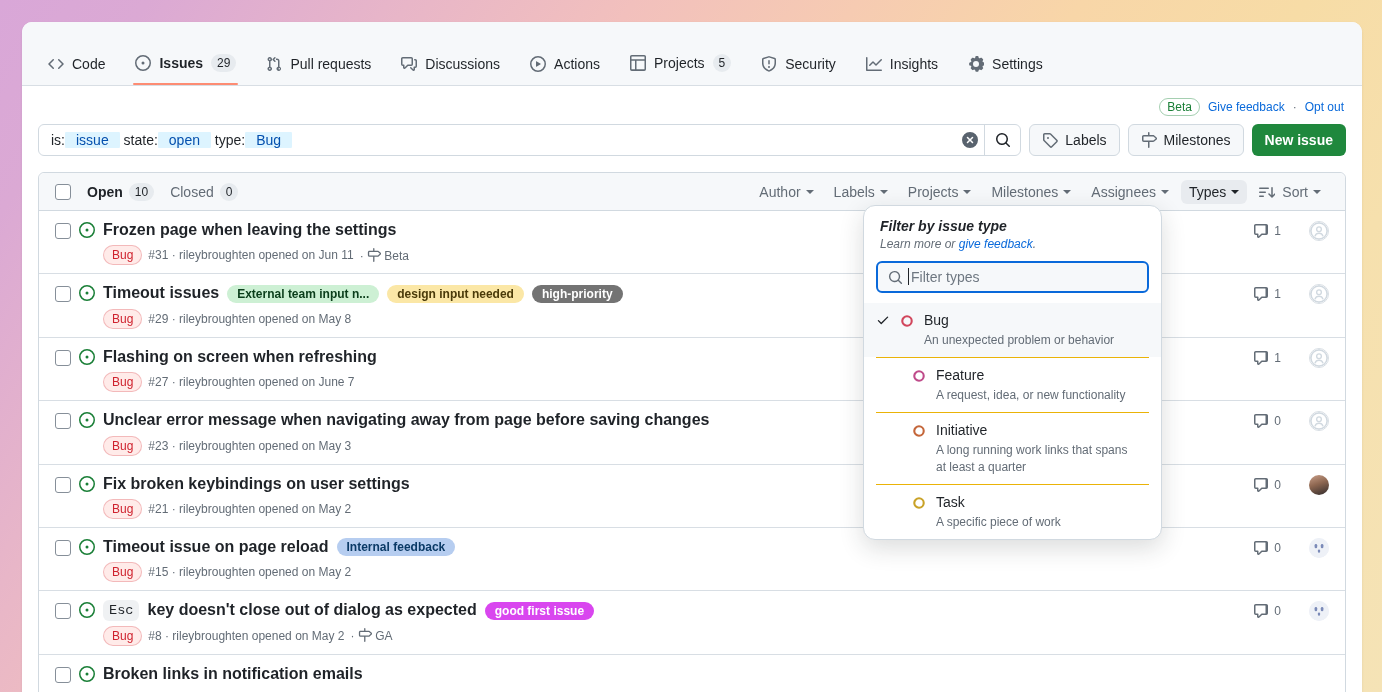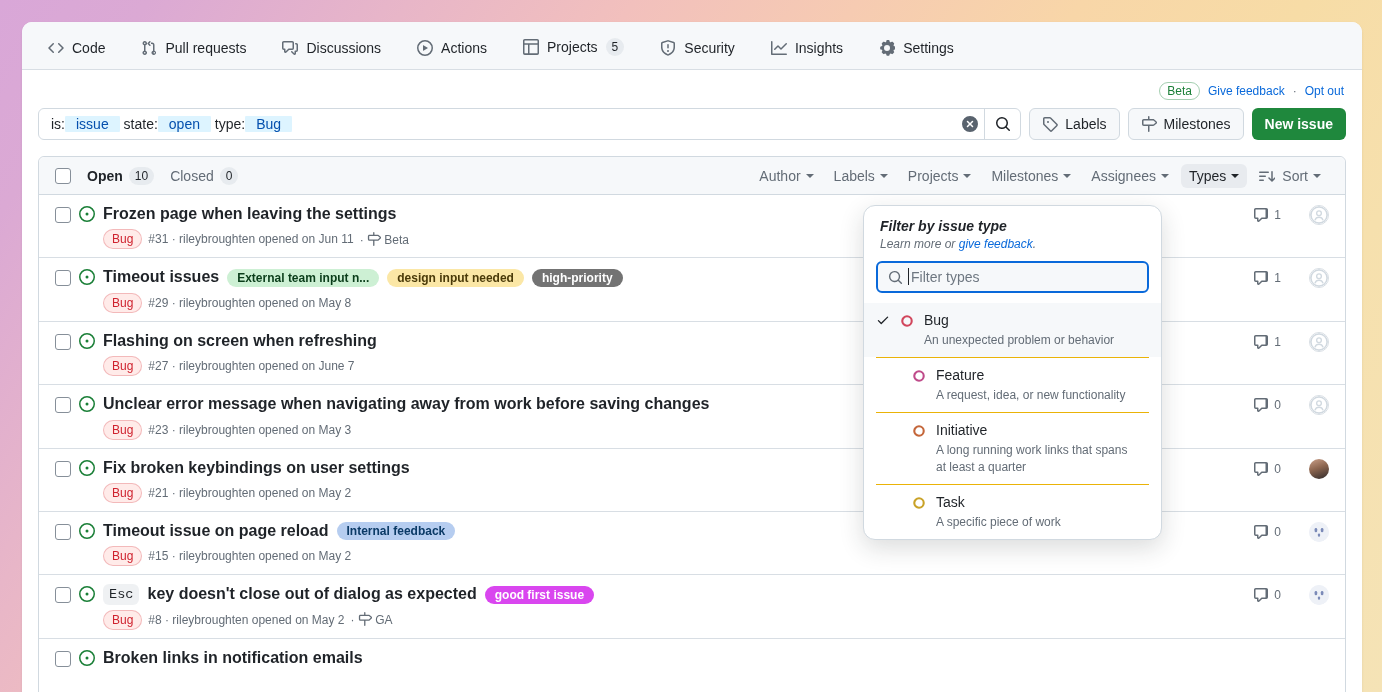--- a/index.html
+++ b/index.html
@@ -21,27 +21,27 @@
     left: 22px; top: 22px;
     width: 1340px; height: 700px;
     background: #ffffff;
     border-radius: 10px 10px 0 0;
     overflow: hidden;
     box-shadow: 0 1px 3px rgba(0,0,0,.07);
   }
 
   
   .repo-nav {
-    height: 48px;
+    height: 64px;
     background: #f6f8fa;
     border-bottom: 1px solid #d8dee4;
     display: flex;
     align-items: flex-end;
     padding: 0 16px;
-    gap: 16px;
+    gap: 10px;
   }
   .nav-item {
     display: flex; align-items: center; gap: 8px;
     padding: 7px 10px 13px 10px;
     font-size: 14px; color: #1f2328;
     cursor: pointer; position: relative;
     white-space: nowrap;
   }
   .nav-item.active { font-weight: 600; }
   .nav-item.active::after {
@@ -243,20 +243,28 @@
 
 <div class="window">
 
   <nav class="repo-nav" id="repoNav">
       <div class="nav-item">
         <svg class="ico" viewBox="0 0 16 16" fill="currentColor">
           <path d="M4.72 3.22a.75.75 0 011.06 1.06L2.06 8l3.72 3.72a.75.75 0 11-1.06 1.06L.47 8.53a.75.75 0 010-1.06zm6.56 0a.75.75 0 10-1.06 1.06L13.94 8l-3.72 3.72a.75.75 0 101.06 1.06l4.25-4.25a.75.75 0 000-1.06z"></path>
         </svg>
         <span>Code</span>
       </div>
+      <div class="nav-item active">
+        <svg class="ico" viewBox="0 0 16 16" fill="currentColor">
+          <path d="M8 9.5a1.5 1.5 0 100-3 1.5 1.5 0 000 3z"></path>
+          <path d="M8 0a8 8 0 110 16A8 8 0 018 0zM1.5 8a6.5 6.5 0 1013 0 6.5 6.5 0 00-13 0z"></path>
+        </svg>
+        <span>Issues</span>
+        <span class="counter">29</span>
+      </div>
       <div class="nav-item">
         <svg class="ico" viewBox="0 0 16 16" fill="currentColor">
           <path d="M1.5 3.25a2.25 2.25 0 113 2.122v5.256a2.251 2.251 0 11-1.5 0V5.372A2.25 2.25 0 011.5 3.25zM11 2.5h-1V4h1a1 1 0 011 1v5.628a2.251 2.251 0 101.5 0V5A2.5 2.5 0 0011 2.5zm1.5 10.25a.75.75 0 111.5 0 .75.75 0 01-1.5 0zM3.75 12a.75.75 0 100 1.5.75.75 0 000-1.5zm0-9.5a.75.75 0 100 1.5.75.75 0 000-1.5z"></path>
           <path d="M9.427 1.22a.75.75 0 010 1.06L8.207 3.5l1.22 1.22a.75.75 0 11-1.06 1.06l-1.75-1.75a.75.75 0 010-1.06l1.75-1.75a.75.75 0 011.06 0z"></path>
         </svg>
         <span>Pull requests</span>
       </div>
       <div class="nav-item">
         <svg class="ico" viewBox="0 0 16 16" fill="currentColor">
           <path d="M1.75 1h8.5c.966 0 1.75.784 1.75 1.75v5.5A1.75 1.75 0 0110.25 10H7.061l-2.574 2.573A1.458 1.458 0 012 11.543V10h-.25A1.75 1.75 0 010 8.25v-5.5C0 1.784.784 1 1.75 1zm0 1.5a.25.25 0 00-.25.25v5.5c0 .138.112.25.25.25h1a.75.75 0 01.75.75v2.19l2.72-2.72a.75.75 0 01.53-.22h3.5a.25.25 0 00.25-.25v-5.5a.25.25 0 00-.25-.25z"></path>
@@ -491,21 +499,21 @@
             </div>
           </div>
           <div class="row">
             <div class="cb row-cb"></div>
             <svg class="issue-ico" viewBox="0 0 16 16" fill="currentColor">
               <path d="M8 9.5a1.5 1.5 0 100-3 1.5 1.5 0 000 3z"></path>
               <path d="M8 0a8 8 0 110 16A8 8 0 018 0zM1.5 8a6.5 6.5 0 1013 0 6.5 6.5 0 00-13 0z"></path>
             </svg>
             <div class="row-main">
               <div class="row-title">
-                <span class="t">Unclear error message when navigating away from work before saving changes</span>
+                <span class="t">Unclear error message when navigating away from page before saving changes</span>
               </div>
               <div class="row-meta">
                 <span class="type-pill">Bug</span>
                 <span>#23 · rileybroughten opened on May 3</span>
               </div>
             </div>
             <div class="row-right">
               <span class="comments">
                 <svg viewBox="0 0 16 16" fill="currentColor">
                   <path d="M1 2.75C1 1.784 1.784 1 2.75 1h10.5c.966 0 1.75.784 1.75 1.75v7.5A1.75 1.75 0 0113.25 12H9.06l-2.573 2.573A1.458 1.458 0 014 13.543V12H2.75A1.75 1.75 0 011 10.25zm1.75-.25a.25.25 0 00-.25.25v7.5c0 .138.112.25.25.25h2a.75.75 0 01.75.75v2.19l2.72-2.72a.75.75 0 01.53-.22h3.5a.25.25 0 00.25-.25v-7.5a.25.25 0 00-.25-.25z"></path>

